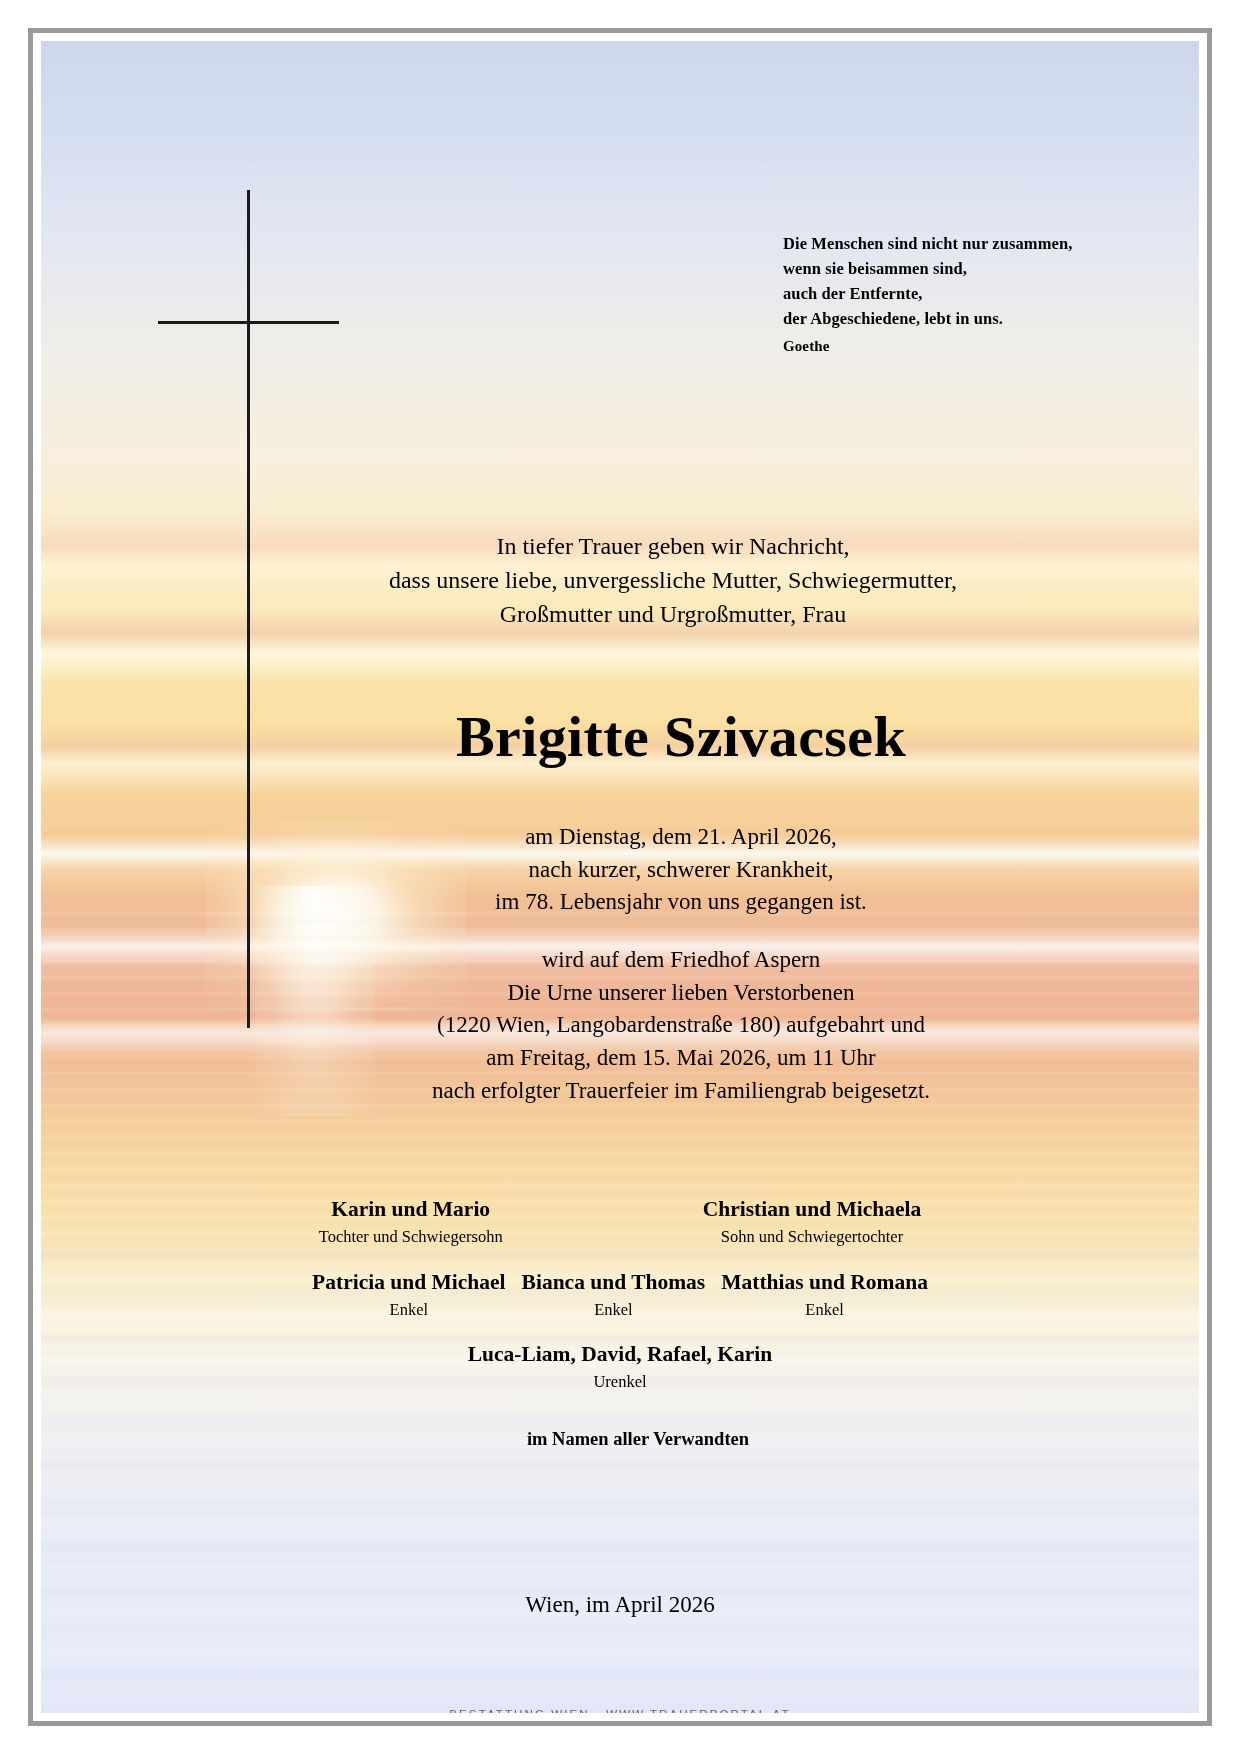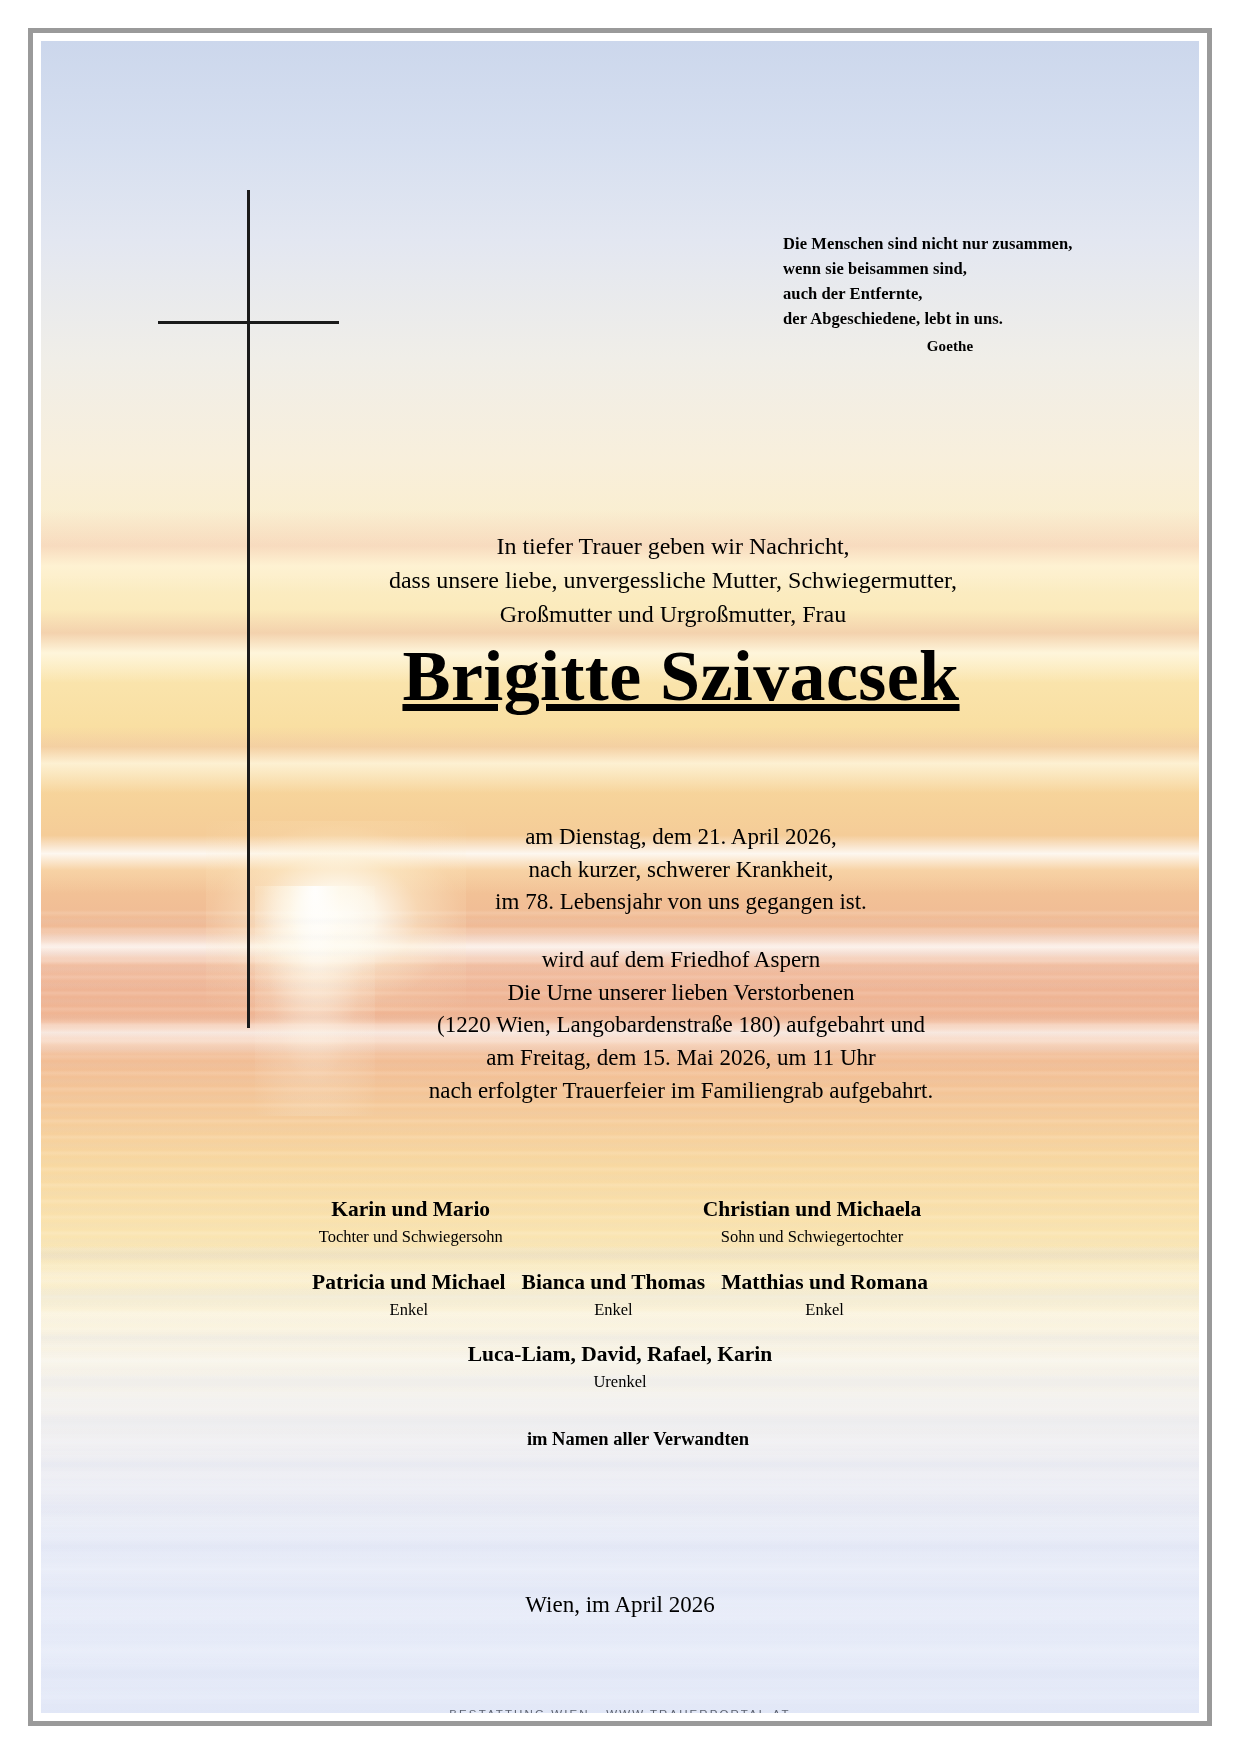--- a/index.html
+++ b/index.html
@@ -194,21 +194,21 @@
     top: 190px;
     width: 340px;
     font-size: 16.5px;
     font-weight: bold;
     line-height: 1.52;
     letter-spacing: .1px;
     text-align: left;
   }
   .quote-author {
     margin-top: 4px;
-    text-align: center;
+    text-align: left;
     padding-right: 6px;
     font-size: 15px;
     font-weight: bold;
   }
 
   
   .center-col {
     position: absolute;
     left: 330px;
     top: 0;
@@ -221,27 +221,26 @@
     top: 488px;
     left: 0; right: 16px;
     font-size: 24px;
     line-height: 1.42;
     white-space: nowrap;
   }
   .intro .l2 { }
 
   .deceased-name {
     position: absolute;
-    top: 596px;
-    left: 0; right: 0;
-    font-size: 72px;
+    top: 664px;
+    left: 0; right: 0;
+    font-size: 58px;
     font-weight: bold;
     letter-spacing: .4px;
     line-height: 1.1;
-    text-decoration: underline;
   }
 
   .passing {
     position: absolute;
     top: 780px;
     left: 0; right: 0;
     font-size: 23px;
     line-height: 1.42;
   }
 
@@ -354,21 +353,21 @@
             <div>am Dienstag, dem 21. April 2026,</div>
             <div>nach kurzer, schwerer Krankheit,</div>
             <div>im 78. Lebensjahr von uns gegangen ist.</div>
           </div>
 
           <div class="burial">
             <div>wird auf dem Friedhof Aspern</div>
             <div>Die Urne unserer lieben Verstorbenen</div>
             <div>(1220 Wien, Langobardenstraße 180) aufgebahrt und</div>
             <div>am Freitag, dem 15. Mai 2026, um 11 Uhr</div>
-            <div>nach erfolgter Trauerfeier im Familiengrab aufgebahrt.</div>
+            <div>nach erfolgter Trauerfeier im Familiengrab beigesetzt.</div>
           </div>
 
         </div>
 
         <div class="family">
 
           <div class="fam-row row1">
             <div class="fam-cell">
               <div class="fam-names">Karin und Mario</div>
               <div class="fam-rel">Tochter und Schwiegersohn</div>

